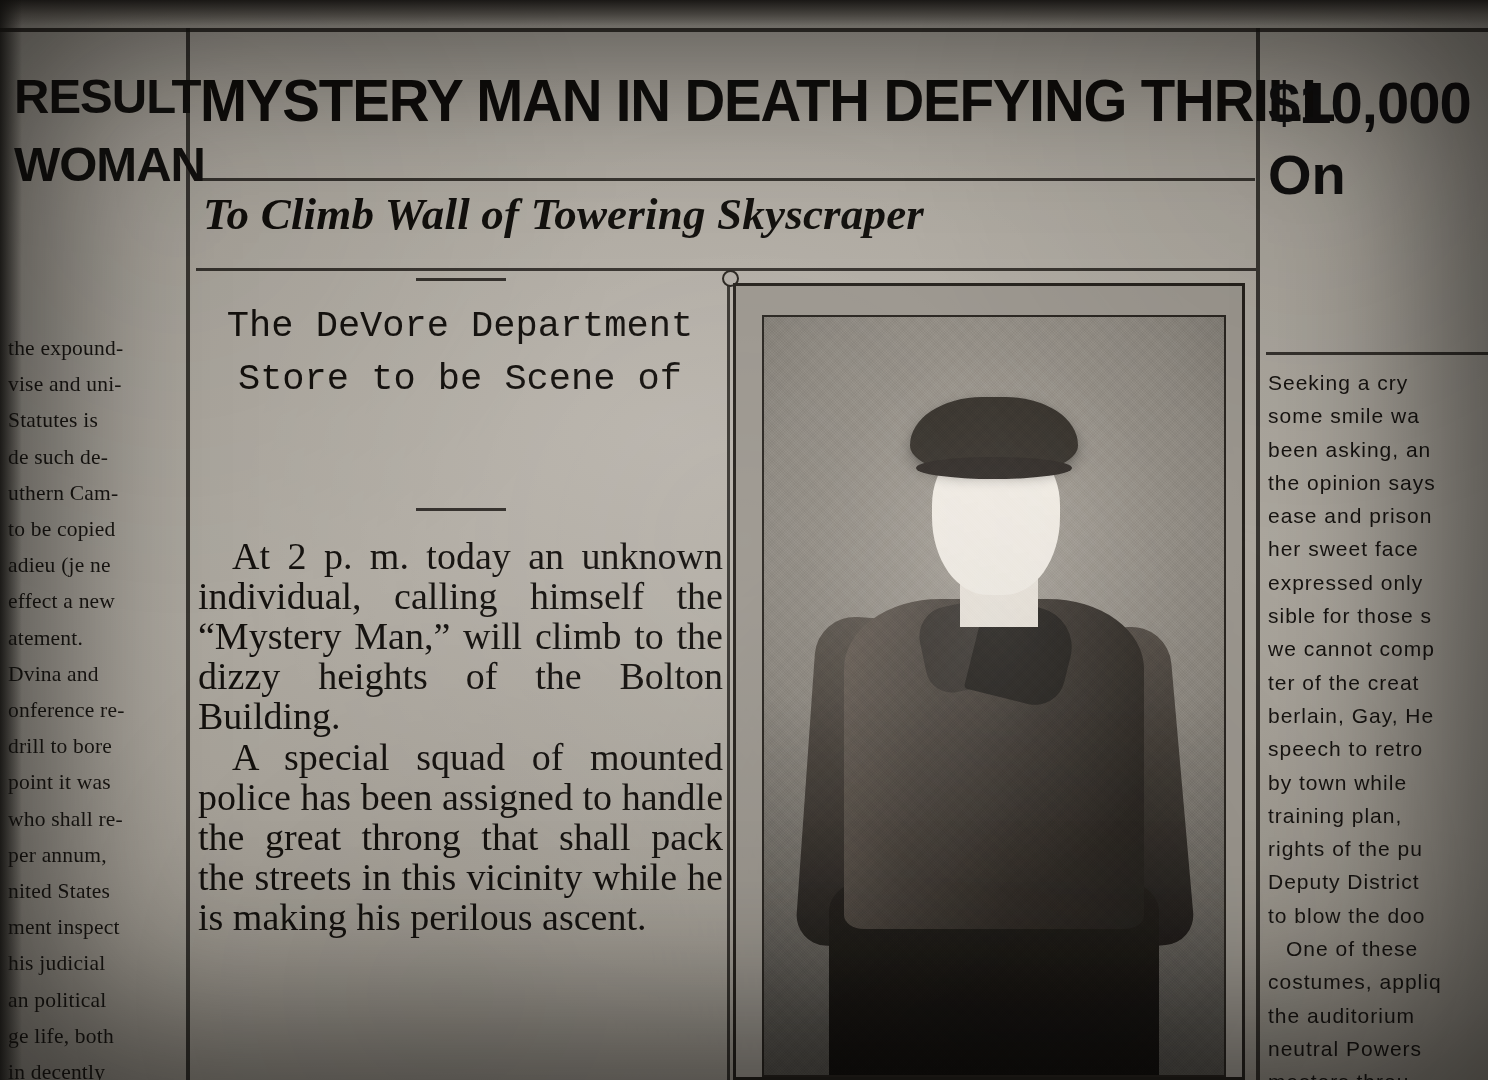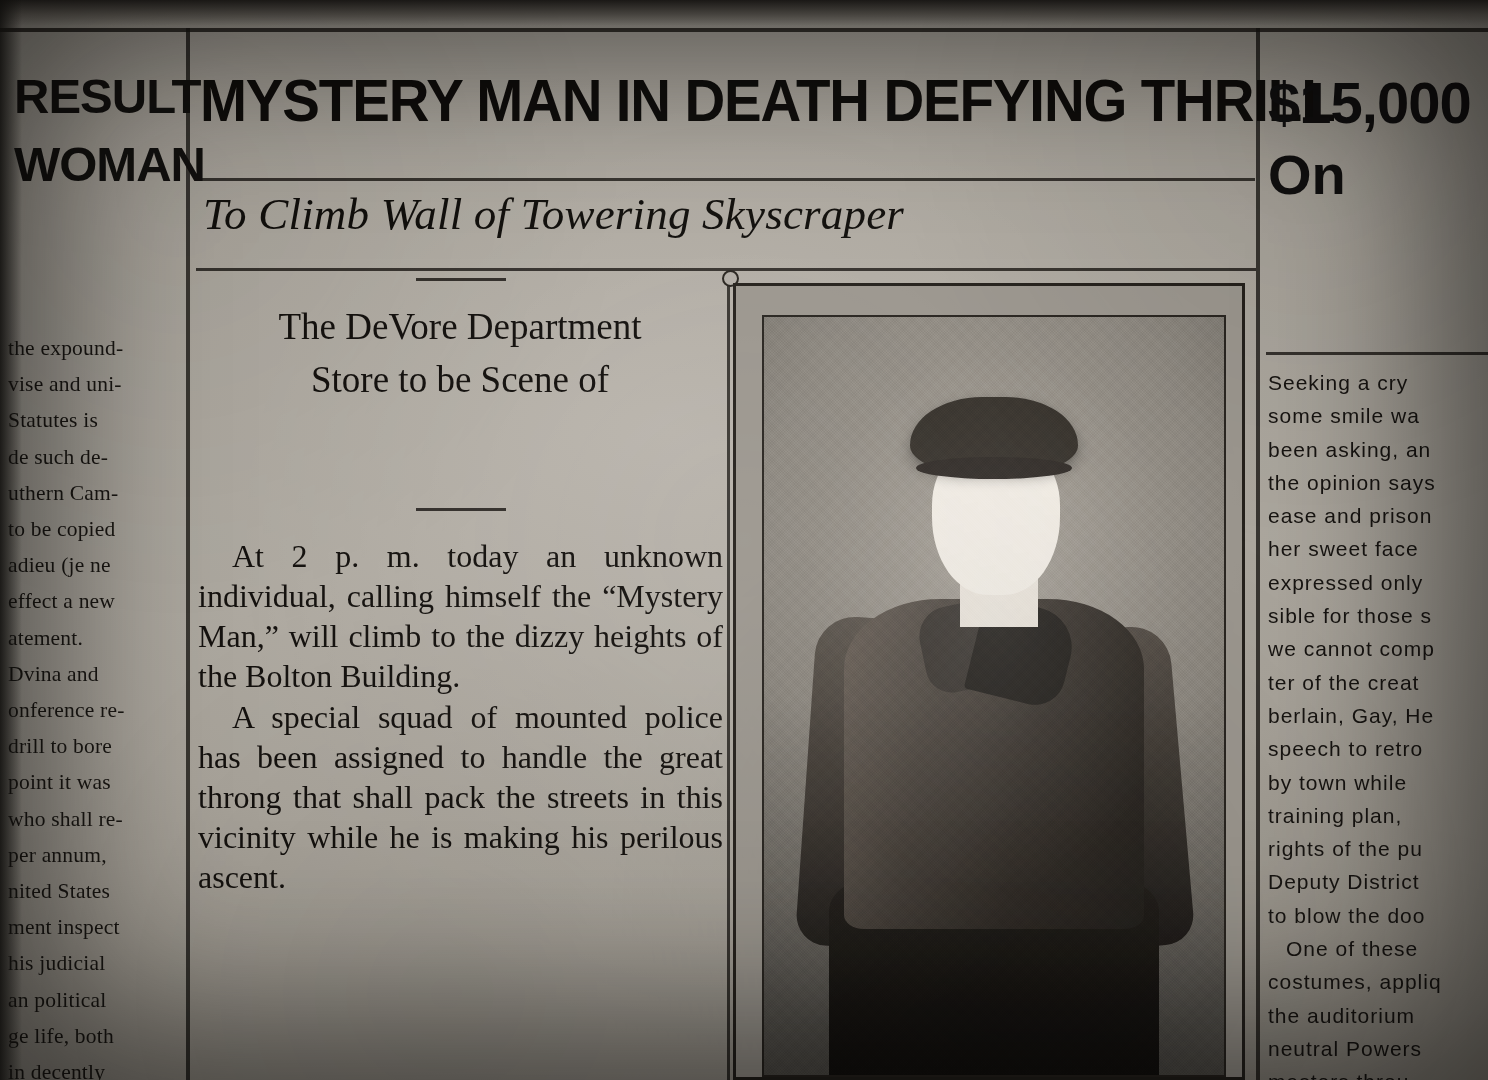--- a/index.html
+++ b/index.html
@@ -113,21 +113,21 @@
     white-space: nowrap;
   }
 
   #subhead {
     position: absolute;
     left: 203px;
     top: 186px;
     width: 1055px;
     font-family: "Liberation Serif", serif;
     font-style: italic;
-    font-weight: 400;
+    font-weight: 700;
     font-size: 45px;
     line-height: 56px;
     letter-spacing: .2px;
     color: #12100d;
     white-space: nowrap;
   }
 
   #price-col {
     position: absolute;
     left: 1268px;
@@ -169,41 +169,41 @@
   }
   #col-left .ln { white-space: nowrap; }
 
   
   #deck {
     position: absolute;
     left: 200px;
     top: 300px;
     width: 520px;
     text-align: center;
-    font-family: Liberation Serif, serif;
+    font-family: Liberation Mono, monospace;
     font-size: 37px;
     line-height: 53px;
     color: #14110e;
   }
   #deck .dl { white-space: nowrap; }
 
   .deck-dash {
     position: absolute;
     height: 3px;
     background: #1d1a16;
     opacity: .85;
   }
 
   #body-center {
     position: absolute;
     left: 198px;
     top: 536px;
     width: 525px;
     font-family: "Liberation Serif", serif;
-    font-size: 32px;
+    font-size: 38px;
     line-height: 40px;
     color: #15120f;
     overflow: hidden;
     height: 545px;
   }
   #body-center p {
     margin: 0 0 1px 0;
     text-align: justify;
   }
   #body-center p .indent { display: inline-block; width: 34px; }
@@ -399,21 +399,21 @@
 
   <div id="left-banner">
     <div class="banner-word">RESULT</div>
     <div class="banner-word">WOMAN</div>
   </div>
 
   <div id="headline">MYSTERY MAN IN DEATH DEFYING THRILL</div>
   <div id="subhead">To Climb Wall of Towering Skyscraper</div>
 
   <div id="price-col">
-    <div class="price-big">$15,000</div>
+    <div class="price-big">$10,000</div>
     <div class="price-on">On</div>
   </div>
 
   <div id="col-left">
     <div class="ln">the expound-</div>
     <div class="ln">vise and uni-</div>
     <div class="ln">Statutes is</div>
     <div class="ln">de such de-</div>
     <div class="ln">uthern Cam-</div>
     <div class="ln">to be copied</div>

